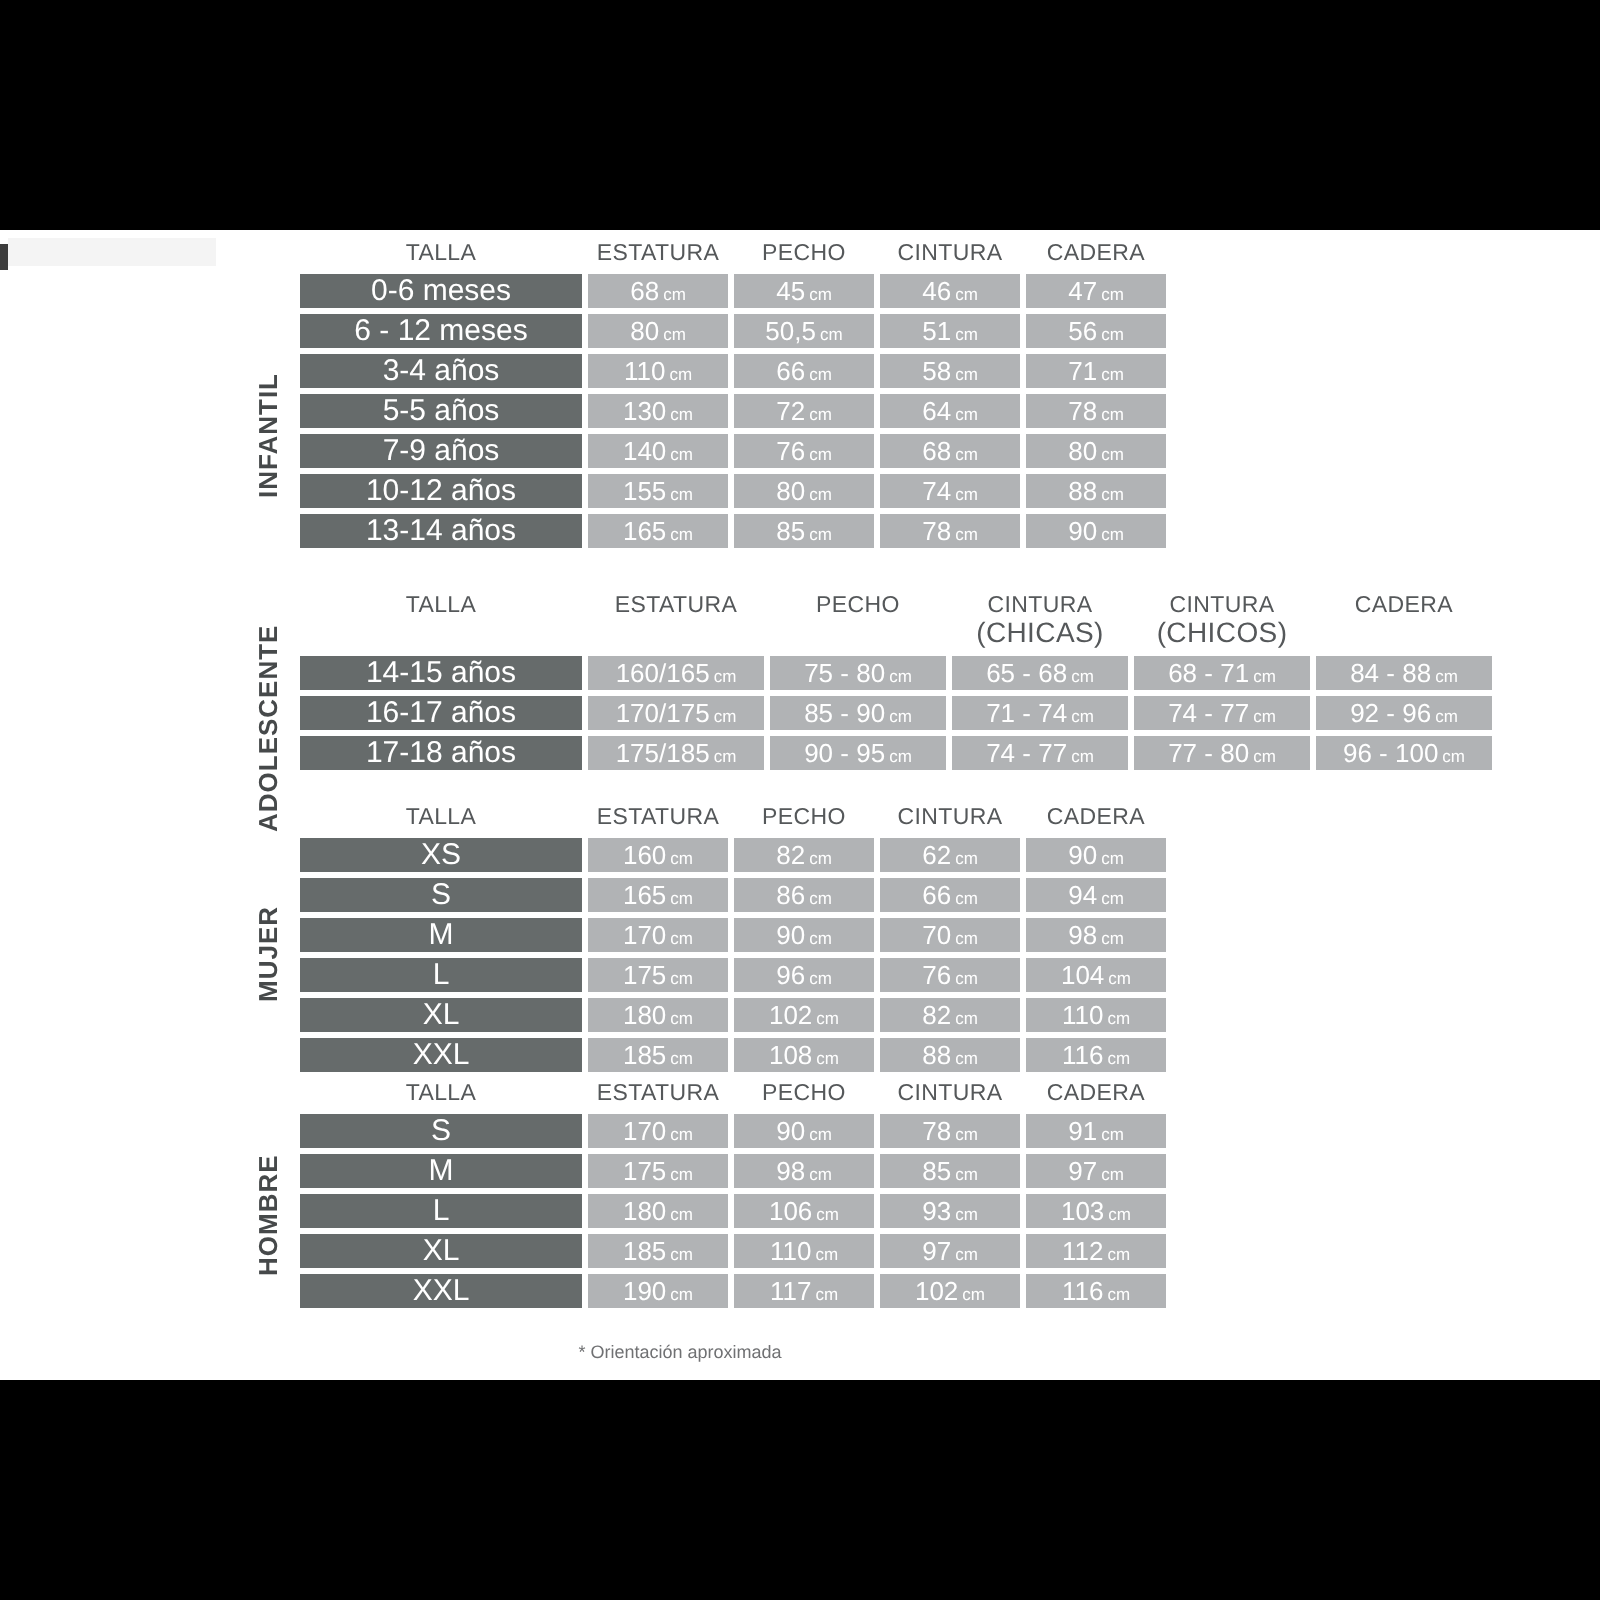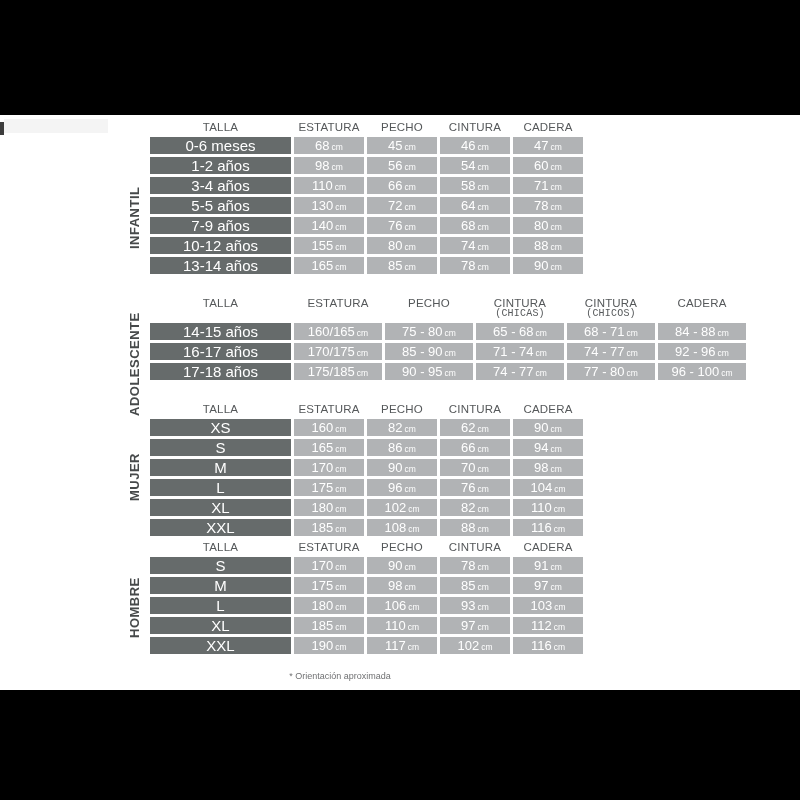--- a/index.html
+++ b/index.html
@@ -19,21 +19,21 @@
   #sec-0{top:118px;}
   #sec-1{top:294px;}
   #sec-2{top:400px;}
   #sec-3{top:538px;}
 
   table{border-collapse:separate;border-spacing:3px;}
   th{
     font-size:11.5px;font-weight:400;color:#55585a;text-align:center;
     vertical-align:top;padding:0 0 1px 0;letter-spacing:0.2px;white-space:nowrap;
   }
-  th .sub{font-size:10px;color:#55585a;margin-top:-1px;font-family:Liberation Mono, monospace;}
+  th .sub{font-size:14px;color:#55585a;margin-top:-1px;}
   td{text-align:center;vertical-align:middle;white-space:nowrap;padding:0;}
   td.talla{
     background:#666b6b;color:#fff;font-size:15px;width:141px;height:17px;
   }
   td.val{
     background:#b1b3b5;color:#fff;font-size:13px;width:70px;height:17px;
   }
   #sec-1 td.val{width:88px;}
   #sec-2 td.talla, #sec-2 td.val{height:16px;}
   .unit{font-size:8.5px;margin-left:2px;}
@@ -77,25 +77,25 @@
       </thead>
       <tbody>
         <tr>
           <td class="talla">0-6 meses</td>
           <td class="val"><span>68</span><span class="unit">cm</span></td>
           <td class="val"><span>45</span><span class="unit">cm</span></td>
           <td class="val"><span>46</span><span class="unit">cm</span></td>
           <td class="val"><span>47</span><span class="unit">cm</span></td>
         </tr>
         <tr>
-          <td class="talla">1-2 años</td>
-          <td class="val"><span>98</span><span class="unit">cm</span></td>
+          <td class="talla">6 - 12 meses</td>
+          <td class="val"><span>80</span><span class="unit">cm</span></td>
+          <td class="val"><span>50,5</span><span class="unit">cm</span></td>
+          <td class="val"><span>51</span><span class="unit">cm</span></td>
           <td class="val"><span>56</span><span class="unit">cm</span></td>
-          <td class="val"><span>54</span><span class="unit">cm</span></td>
-          <td class="val"><span>60</span><span class="unit">cm</span></td>
         </tr>
         <tr>
           <td class="talla">3-4 años</td>
           <td class="val"><span>110</span><span class="unit">cm</span></td>
           <td class="val"><span>66</span><span class="unit">cm</span></td>
           <td class="val"><span>58</span><span class="unit">cm</span></td>
           <td class="val"><span>71</span><span class="unit">cm</span></td>
         </tr>
         <tr>
           <td class="talla">5-5 años</td>

